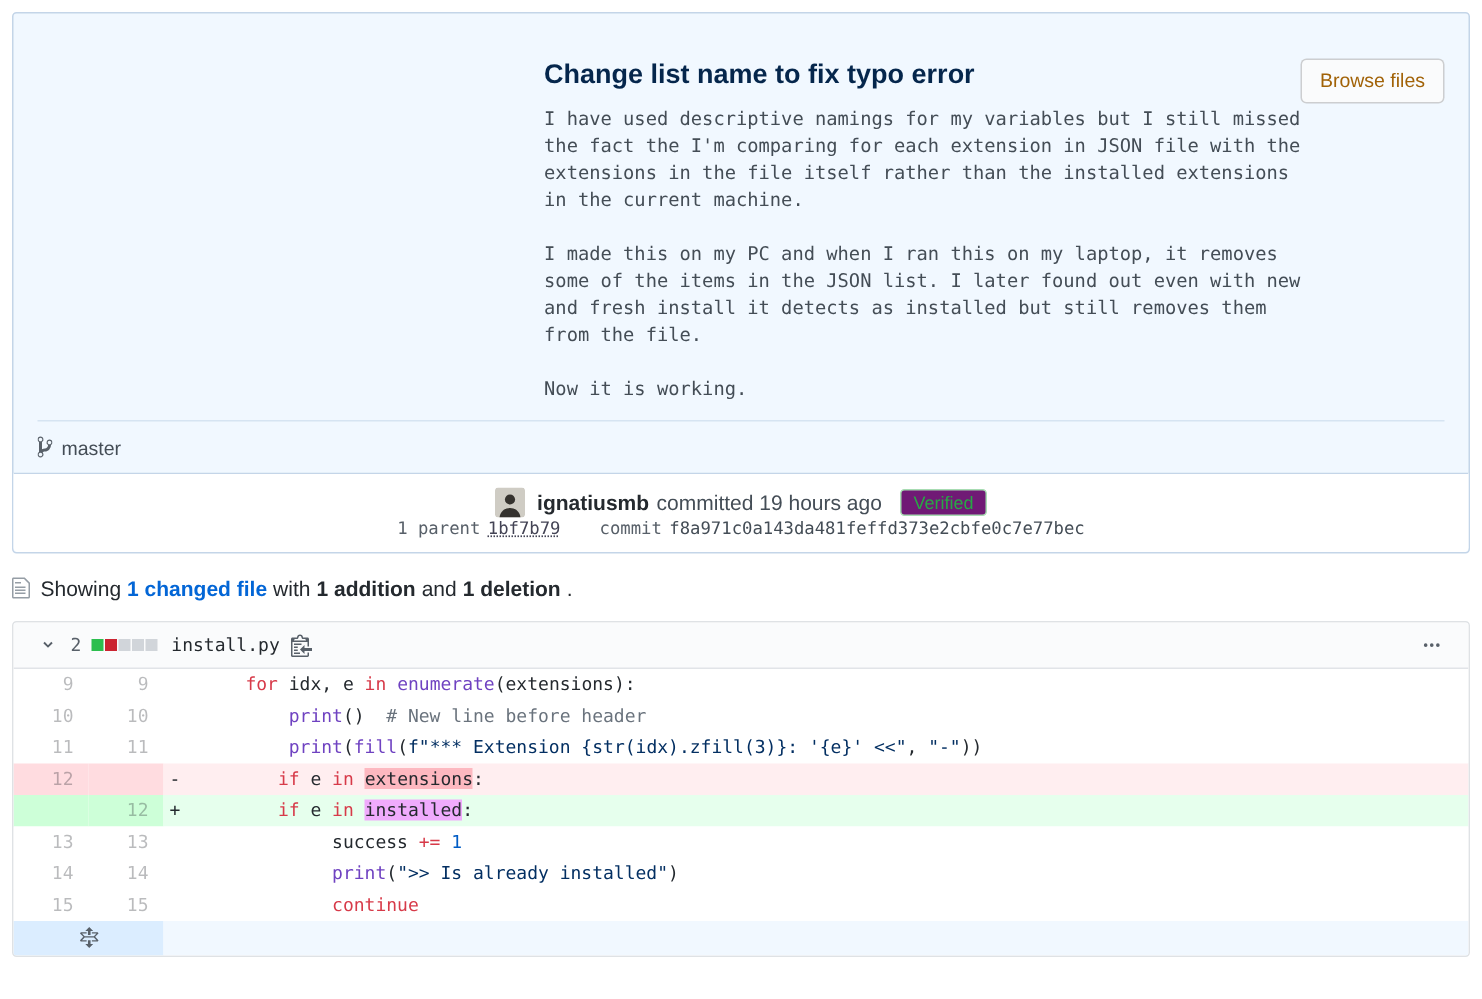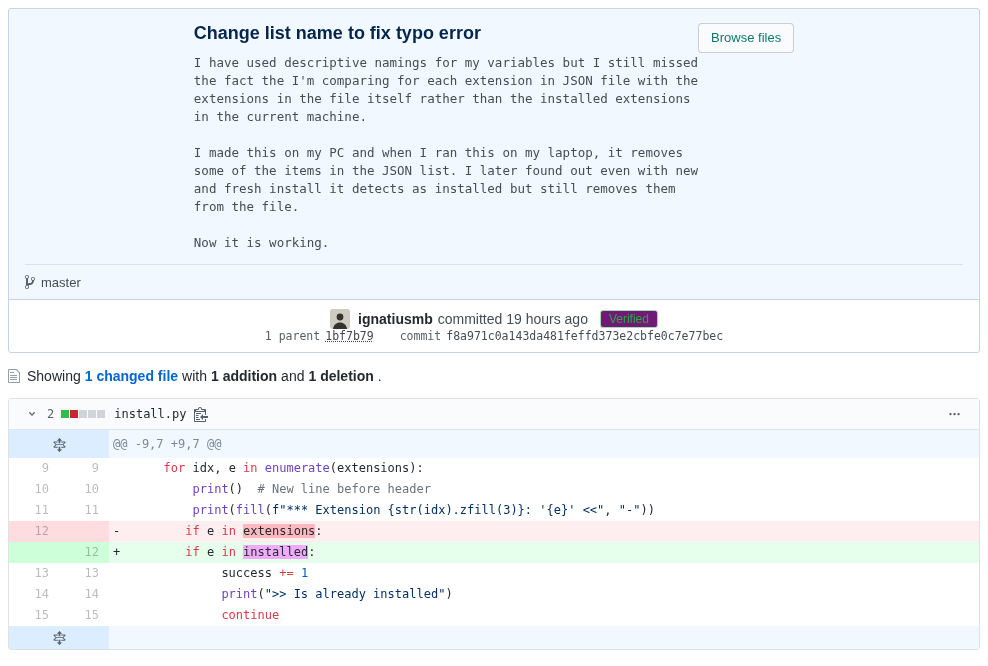--- a/index.html
+++ b/index.html
@@ -1,26 +1,26 @@
 <!DOCTYPE html>
 <html><head>
 <meta charset="utf-8">
 <style>
   * { margin:0; padding:0; box-sizing:border-box; }
   html,body { width:988px; height:666px; background:#fff; overflow:hidden;
               font-family:"Liberation Sans", sans-serif; color:#24292e; }
 
   
   .commit-box { margin:8px 8px 0 8px; background:#f1f8ff; border:1px solid #c4d5e8; border-radius:3px; }
-  .commit-head { display:flex; justify-content:center; align-items:flex-start; padding:14px 16px 12px 16px; }
+  .commit-head { display:flex; justify-content:flex-end; align-items:flex-start; padding:14px 16px 12px 16px;margin-top:16px; }
   .commit-title { font-size:18px; font-weight:bold; color:#05264c; margin-bottom:10px; }
   .commit-desc { font-family:"DejaVu Sans Mono","Liberation Mono",monospace; font-size:12.5px;
                  line-height:18px; color:#444d56; white-space:pre-wrap; max-width:520px; }
   .btn { display:inline-block; font-size:13px; line-height:20px; padding:4px 12px; background:#fafbfc;
-         border:1px solid rgba(27,31,35,.2); border-radius:4px; color:#0f766e; font-weight:500; cursor:pointer; }
+         border:1px solid rgba(27,31,35,.2); border-radius:4px; color:#a16207; font-weight:500; cursor:pointer; }
   .branch-row { margin:0 16px; border-top:1px solid #d6e4f2; padding:9px 0; display:flex; align-items:center;
                 font-size:13px; color:#444d56; }
   .branch-row svg { margin-right:6px; fill:#586069; }
   .meta-row { background:#fff; border-top:1px solid #c4d5e8; border-radius:0 0 3px 3px; padding:9px 16px;
               display:flex; justify-content:space-between; align-items:center;flex-direction:column; }
   .meta-left { display:flex; align-items:center; font-size:14px; }
   .avatar { width:20px; height:20px; border-radius:2px; margin-right:8px; display:block; }
   .author { font-weight:600; margin-right:5px; }
   .committed { color:#444d56; }
   .verified-badge { margin-left:12px; font-size:12px; color:#28a745; border:1px solid #a7dcb2;
@@ -153,26 +153,20 @@
     <svg class="copy-icon" width="14" height="16" viewBox="0 0 14 16">
         <path d="M2 13h4v1H2v-1zm5-6H2v1h5V7zm2 3V8l-3 3 3 3v-2h5v-2H9zM4.5 9H2v1h2.5V9zM2 12h2.5v-1H2v1zm9 1h1v2c-.02.28-.11.52-.3.7-.19.18-.42.28-.7.3H1c-.55 0-1-.45-1-1V4c0-.55.45-1 1-1h3c0-1.11.89-2 2-2 1.11 0 2 .89 2 2h3c.55 0 1 .45 1 1v5h-1V6H1v9h10v-2zM2 5h8c0-.55-.45-1-1-1H8c-.55 0-1-.45-1-1s-.45-1-1-1-1 .45-1 1-.45 1-1 1H3c-.55 0-1 .45-1 1z"></path>
       </svg>
     <span class="spacer"></span>
     <svg class="kebab" width="13" height="13" viewBox="0 0 13 16">
         <path d="M1.5 9a1.5 1.5 0 1 0 0-3 1.5 1.5 0 0 0 0 3zm5 0a1.5 1.5 0 1 0 0-3 1.5 1.5 0 0 0 0 3zm5 0a1.5 1.5 0 1 0 0-3 1.5 1.5 0 0 0 0 3z"></path>
       </svg>
   </div>
   <table class="diff">
     <tbody id="diff-body">
-        <tr class="row-hunk">
-          <td colspan="2" class="gut-expand"><svg width="13" height="14" viewBox="0 0 14 16">
-              <path d="M11.5 7.5L14 10c0 .55-.45 1-1 1H9v-1h3.5l-2-2h-7l-2 2H5v1H1c-.55 0-1-.45-1-1l2.5-2.5L0 5c0-.55.45-1 1-1h4v1H1.5l2 2h7l2-2H9V4h4c.55 0 1 .45 1 1l-2.5 2.5zM6 6h2V3h2L7 0 4 3h2v3zm2 4H6v3H4l3 3 3-3H8v-3z"></path>
-            </svg></td>
-          <td class="code">@@ -9,7 +9,7 @@</td>
-        </tr>
         <tr class="row-context">
           <td class="num">9</td>
           <td class="num">9</td>
           <td class="code"><span> </span><span>      </span><span class="tk-k">for</span><span> idx, e </span><span class="tk-k">in</span><span> </span><span class="tk-e">enumerate</span><span>(extensions):</span></td>
         </tr>
         <tr class="row-context">
           <td class="num">10</td>
           <td class="num">10</td>
           <td class="code"><span> </span><span>          </span><span class="tk-e">print</span><span>()  </span><span class="tk-c"># New line before header</span></td>
         </tr>

